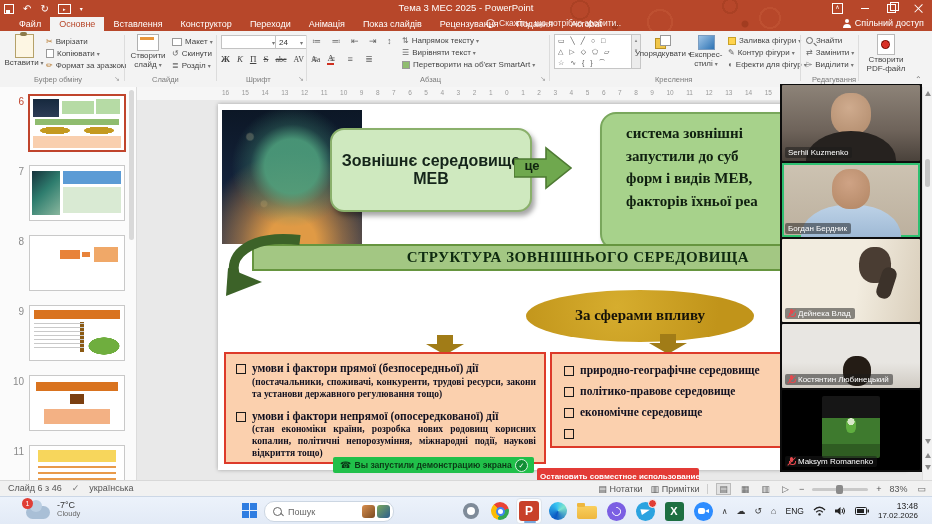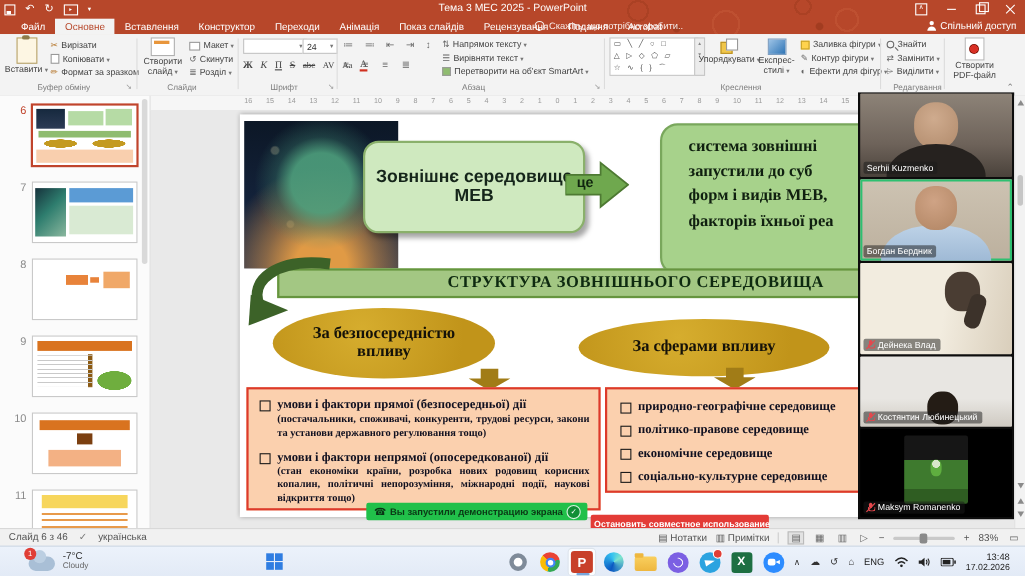--- a/index.html
+++ b/index.html
@@ -493,21 +493,20 @@
       <div>система зовнішні</div>
       <div>запустили до суб</div>
       <div>форм і видів МЕВ,</div>
       <div>факторів їхньої реа</div>
     </div>
     <div class="sbanner">СТРУКТУРА ЗОВНІШНЬОГО СЕРЕДОВИЩА</div>
     <svg class="curve" width="84" height="78" viewBox="0 0 84 78">
       <path d="M80,8 C30,2 6,24 16,46" fill="none" stroke="#3c6228" stroke-width="10"></path>
       <polygon points="8,36 42,50 6,64" fill="#3c6228"></polygon>
     </svg>
-    <div class="ell ell-l">За безпосередністю впливу</div>
     <div class="ell ell-r">За сферами впливу</div>
     <svg class="darr darr-l" viewBox="0 0 38 20">
       <polygon points="11,0 27,0 27,9 38,9 19,20 0,9 11,9" fill="#a17c17"></polygon>
     </svg>
     <svg class="darr darr-r" viewBox="0 0 38 20">
       <polygon points="11,0 27,0 27,9 38,9 19,20 0,9 11,9" fill="#a17c17"></polygon>
     </svg>
     <div class="pbox pbox-l">
       <div class="li-row">
         <span class="bsq"></span>
@@ -536,21 +535,20 @@
           <span class="li-txt">політико-правове середовище</span>
         </div>
 
         <div class="li-row">
           <span class="bsq"></span>
           <span class="li-txt">економічне середовище</span>
         </div>
 
         <div class="li-row">
           <span class="bsq"></span>
-          <span class="li-txt">соціально-культурне середовище</span>
         </div>
       </div>
   </div>
 
   <div class="gbanner">
     <span class="ph">☎</span>
     <span class="msg">Вы запустили демонстрацию экрана</span>
     <span class="shield">✓</span>
   </div>
   <div class="rbanner">
@@ -643,20 +641,28 @@
         <span class="wtemp">-7°C</span>
         <span class="wdesc">Cloudy</span>
       </span>
     </div>
     <div class="start">
         <span></span>
         <span></span>
         <span></span>
         <span></span>
       </div>
+    <div class="searchpill">
+      <span class="mag"></span>
+      <span class="searchtxt">Пошук</span>
+      <span class="spics">
+          <span class="spic1"></span>
+          <span class="spic2"></span>
+        </span>
+    </div>
     <div class="appbtns">
 
         <div class="appbtn">
           <span class="ic-gear"></span>
 
         </div>
 
         <div class="appbtn">
           <span class="ic-chrome"></span>
 

